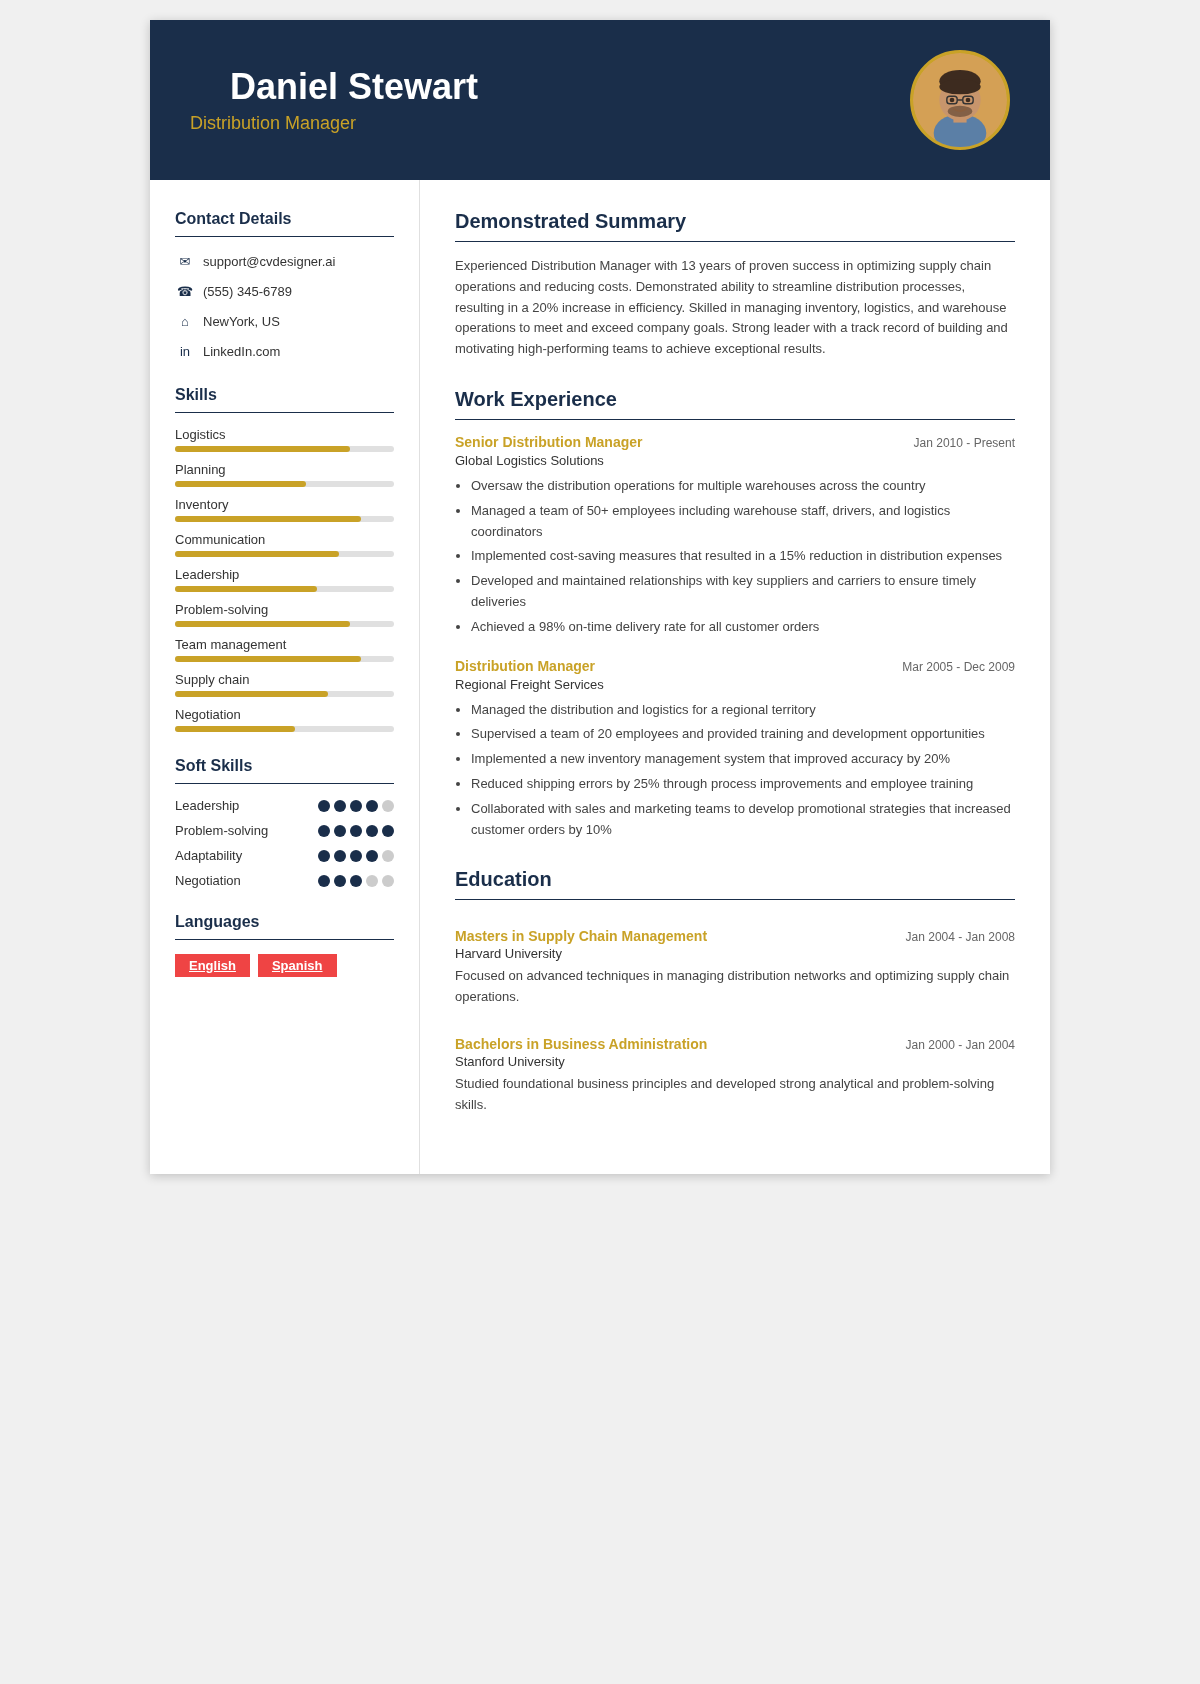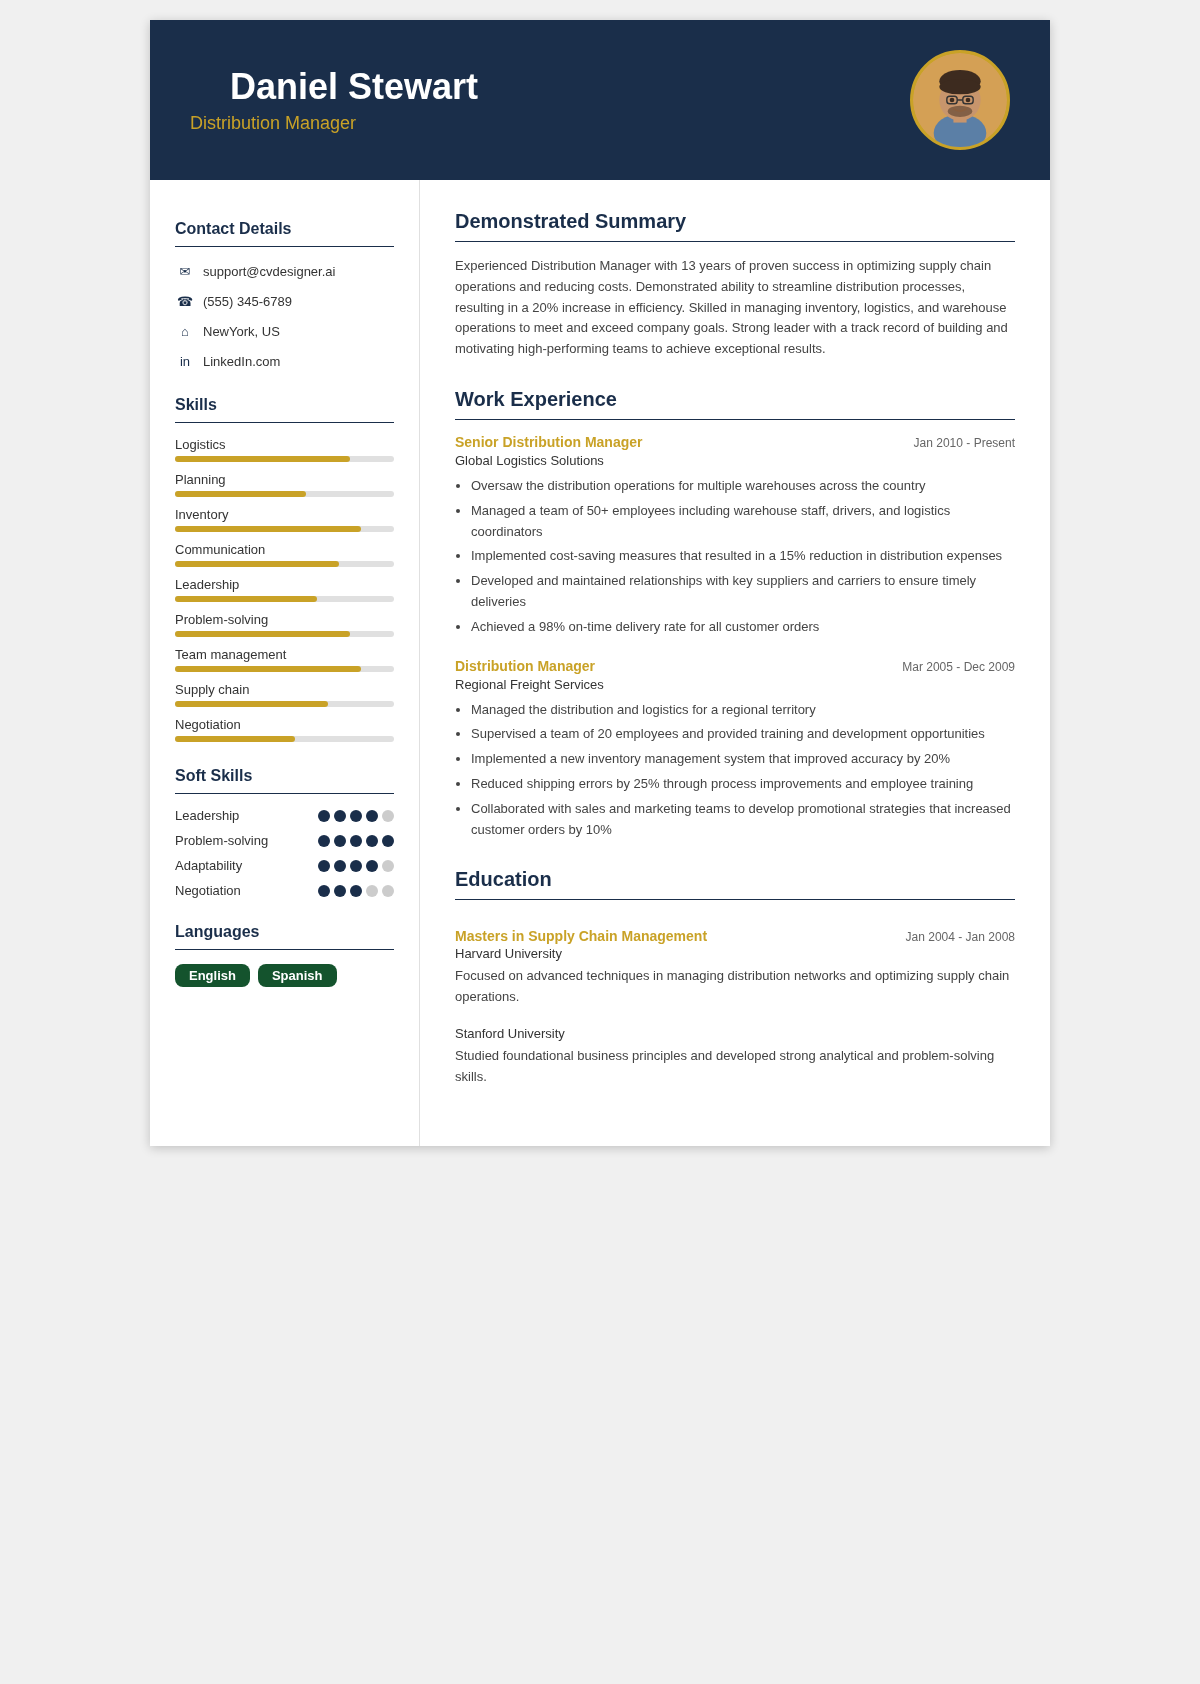--- a/index.html
+++ b/index.html
@@ -50,21 +50,21 @@
       height: 100px;
     }
     
     .body {
       display: flex;
     }
     
     .sidebar {
       width: 270px;
       min-width: 270px;
-      padding: 40px 25px;
+      padding: 30px 25px;
       border-right: 1px solid #e0e0e0;
     }
     .sidebar-section {
       margin-bottom: 25px;
     }
     .sidebar-section h2 {
       color: #1a2e4a;
       font-size: 16px;
       font-weight: bold;
       margin-bottom: 8px;
@@ -135,26 +135,27 @@
     }
     .dot-filled { background: #1a2e4a; }
     .dot-empty { background: #ccc; }
     
     .language-tags {
       display: flex;
       gap: 8px;
       flex-wrap: wrap;
     }
     .lang-tag {
-      background: #14532d;
+      background: #ef4444;
       color: white;
       padding: 4px 14px;
-      border-radius: 8px;
-      font-size: 13px;
-      font-weight: bold;
+      border-radius: 0;
+      font-size: 13px;
+      font-weight: bold;
+      text-decoration: underline;
     }
     
     .main {
       flex: 1;
       padding: 30px 35px;
     }
     .main-section {
       margin-bottom: 28px;
     }
     .main-section h2 {
@@ -471,20 +472,24 @@
         <div id="education-list">
             <div class="edu-item">
       <div class="edu-header">
         <span class="edu-degree">Masters in Supply Chain Management</span>
         <span class="edu-date">Jan 2004 - Jan 2008</span>
       </div>
       <div class="edu-school">Harvard University</div>
       <div class="edu-desc">Focused on advanced techniques in managing distribution networks and optimizing supply chain operations.</div>
     </div>
             <div class="edu-item">
+      <div class="edu-header">
+        <span class="edu-degree">Bachelors in Business Administration</span>
+        <span class="edu-date">Jan 2000 - Jan 2004</span>
+      </div>
       <div class="edu-school">Stanford University</div>
       <div class="edu-desc">Studied foundational business principles and developed strong analytical and problem-solving skills.</div>
     </div>
           </div>
       </div>
 
     </div>
   </div>
 </div>
 

